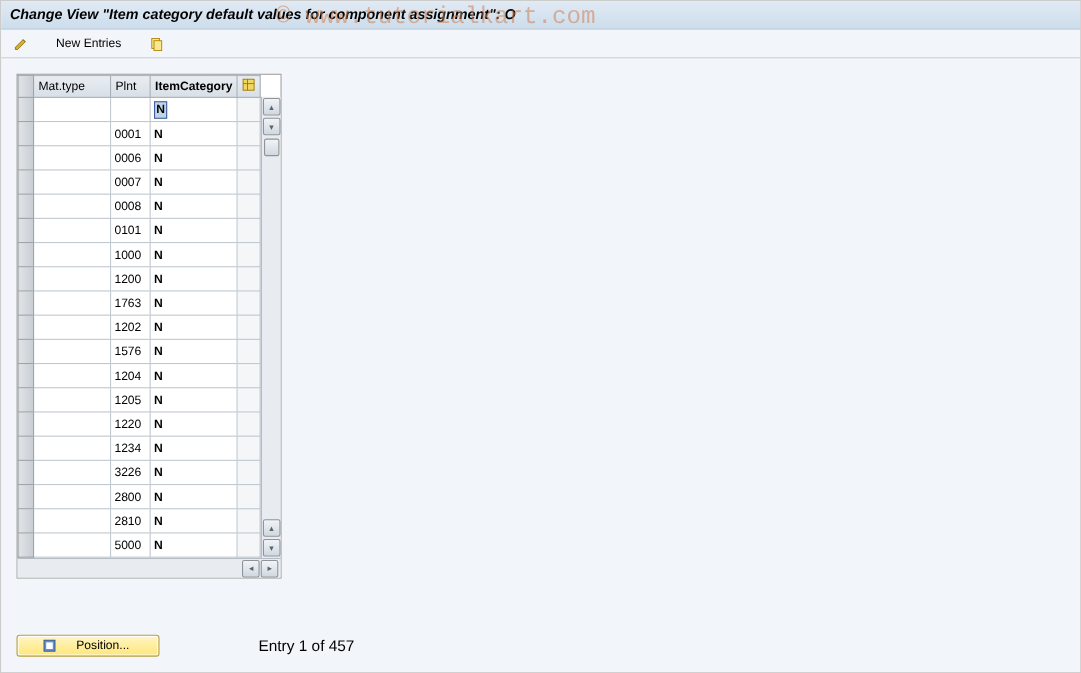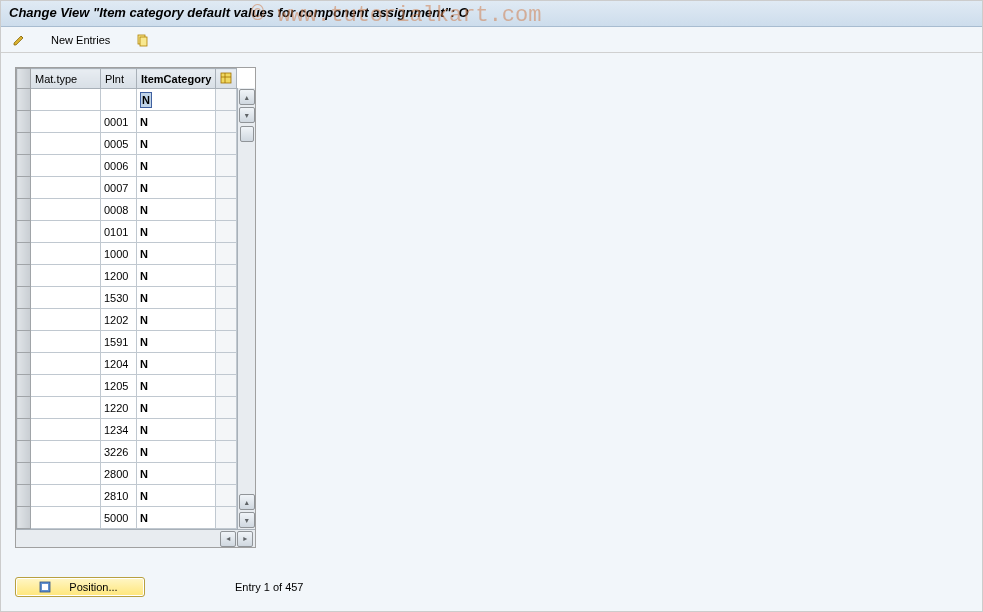--- a/index.html
+++ b/index.html
@@ -173,21 +173,21 @@
       cursor: pointer;
       height: 20px;
       font-size: 11px;
       box-shadow: inset 0 0 0 1px #fff;
     }
     .pos-icon {
       width: 14px;
       height: 14px;
       display:inline-flex;align-items:center;justify-content:center;
     }
-    .entry-label { font-size: 11px; }
+    .entry-label { font-size: 14px; }
     .watermark {
       position: absolute;
       top: 2px;
       left: 250px;
       font-family: Liberation Mono, monospace;
       font-size: 22px;
       color: rgba(208,128,80,0.55);
       pointer-events: none;
     }
   </style>
@@ -246,27 +246,20 @@
             <tr>
               <td class="row-selector"></td>
               <td class="col-mat"></td>
               <td class="col-plnt">0001</td>
               <td class="col-cat">N</td>
               <td class="col-conf" style="background: rgb(244, 246, 248);"></td>
             </tr>
             <tr>
               <td class="row-selector"></td>
               <td class="col-mat"></td>
-              <td class="col-plnt">0005</td>
-              <td class="col-cat">N</td>
-              <td class="col-conf" style="background: rgb(244, 246, 248);"></td>
-            </tr>
-            <tr>
-              <td class="row-selector"></td>
-              <td class="col-mat"></td>
               <td class="col-plnt">0006</td>
               <td class="col-cat">N</td>
               <td class="col-conf" style="background: rgb(244, 246, 248);"></td>
             </tr>
             <tr>
               <td class="row-selector"></td>
               <td class="col-mat"></td>
               <td class="col-plnt">0007</td>
               <td class="col-cat">N</td>
               <td class="col-conf" style="background: rgb(244, 246, 248);"></td>
@@ -295,35 +288,35 @@
             <tr>
               <td class="row-selector"></td>
               <td class="col-mat"></td>
               <td class="col-plnt">1200</td>
               <td class="col-cat">N</td>
               <td class="col-conf" style="background: rgb(244, 246, 248);"></td>
             </tr>
             <tr>
               <td class="row-selector"></td>
               <td class="col-mat"></td>
-              <td class="col-plnt">1530</td>
+              <td class="col-plnt">1763</td>
               <td class="col-cat">N</td>
               <td class="col-conf" style="background: rgb(244, 246, 248);"></td>
             </tr>
             <tr>
               <td class="row-selector"></td>
               <td class="col-mat"></td>
               <td class="col-plnt">1202</td>
               <td class="col-cat">N</td>
               <td class="col-conf" style="background: rgb(244, 246, 248);"></td>
             </tr>
             <tr>
               <td class="row-selector"></td>
               <td class="col-mat"></td>
-              <td class="col-plnt">1591</td>
+              <td class="col-plnt">1576</td>
               <td class="col-cat">N</td>
               <td class="col-conf" style="background: rgb(244, 246, 248);"></td>
             </tr>
             <tr>
               <td class="row-selector"></td>
               <td class="col-mat"></td>
               <td class="col-plnt">1204</td>
               <td class="col-cat">N</td>
               <td class="col-conf" style="background: rgb(244, 246, 248);"></td>
             </tr>

